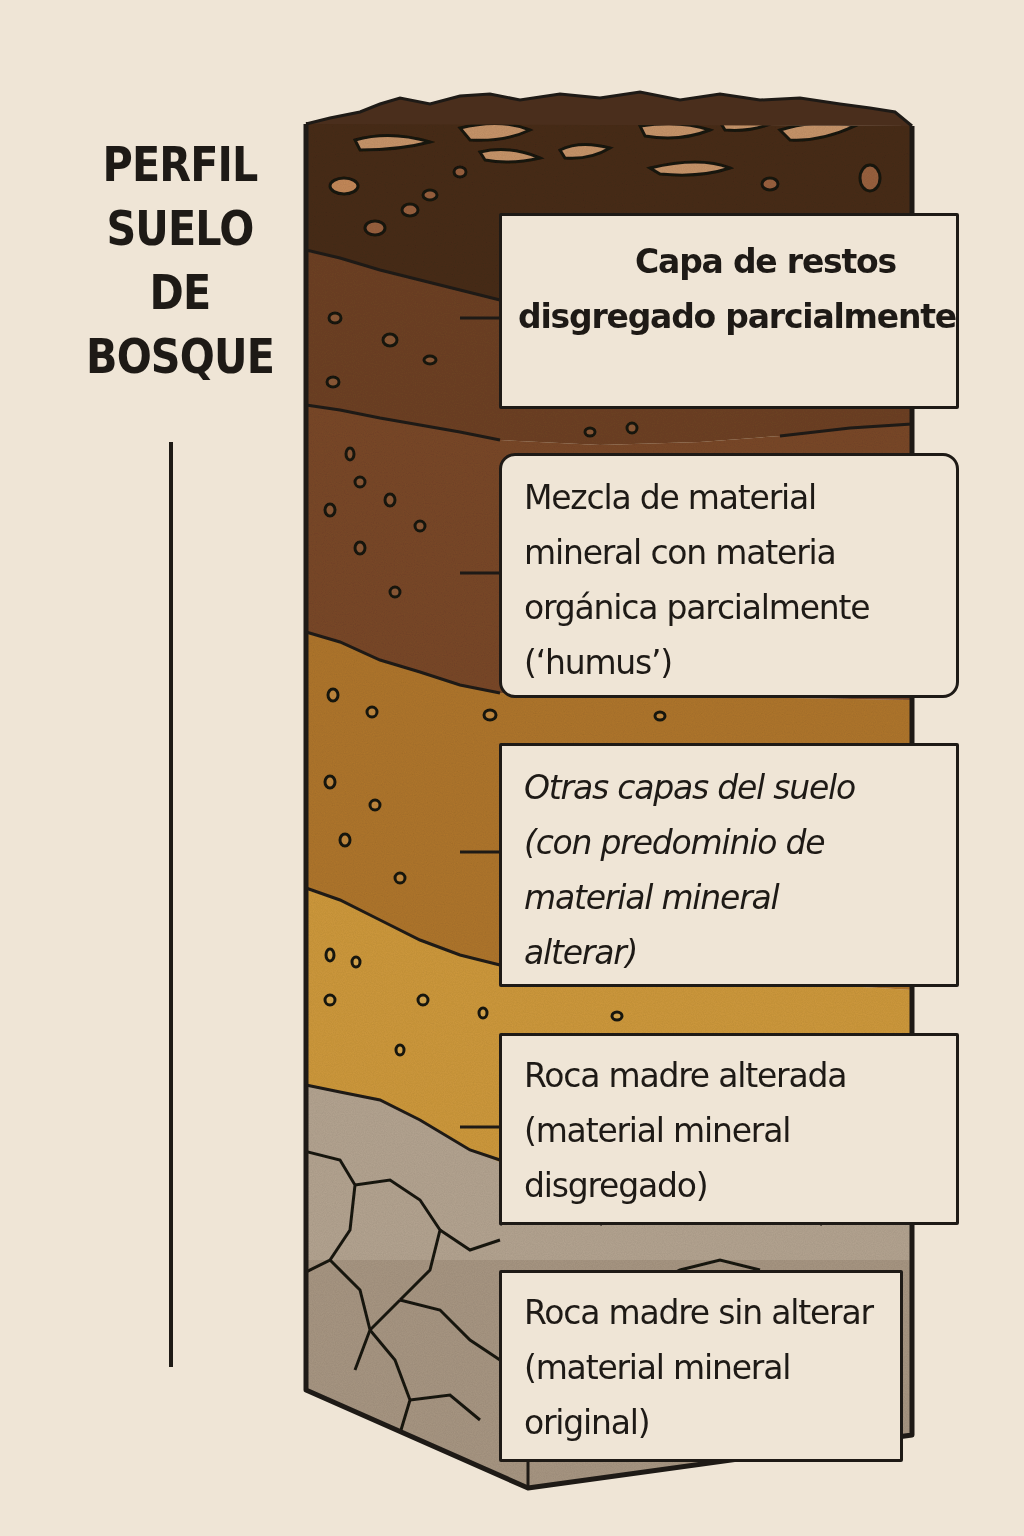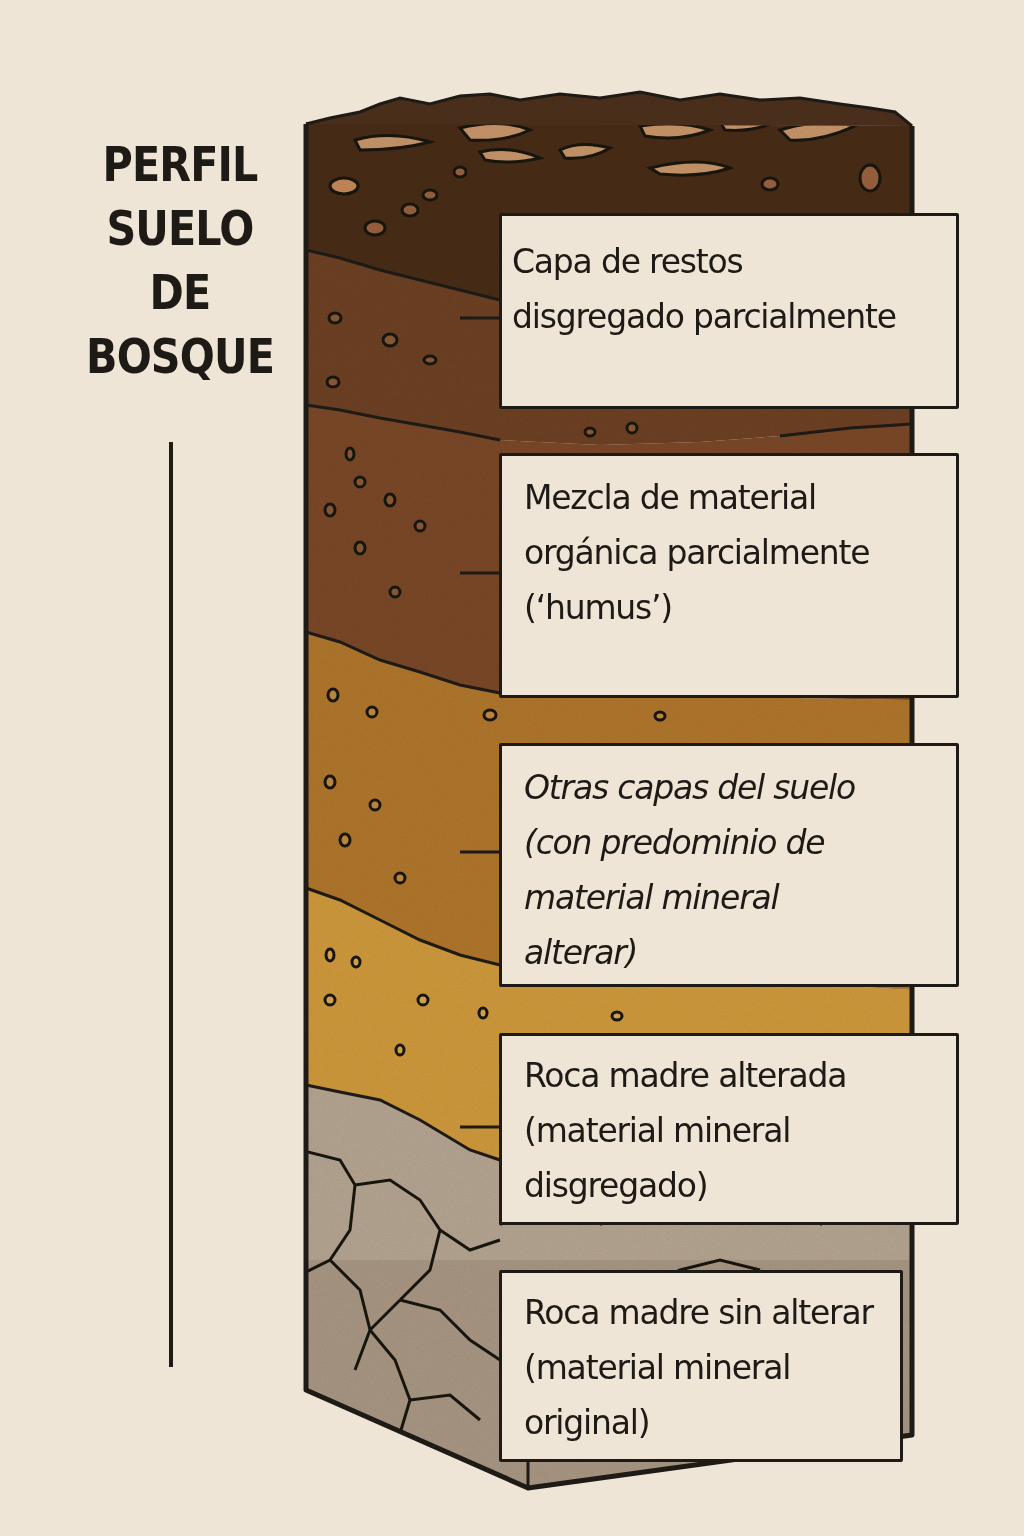--- a/index.html
+++ b/index.html
@@ -41,21 +41,21 @@
       border-radius: 2px;
       box-sizing: border-box;
       color: #1e1a16;
       font-family: "DejaVu Sans", sans-serif;
       font-size: 33px;
       line-height: 55px;
       padding: 0 0 0 22px;
       letter-spacing: -1.2px;
     }
     .label-box .ln { display: block; white-space: nowrap; }
-    .label-box.centered .ln { text-align: left; padding-right: 20px; }
+    .label-box.centered .ln { text-align: right; padding-right: 20px; font-weight: bold; }
   </style>
 </head>
 <body>
 
 <div class="title">
   <div>PERFIL</div>
   <div>SUELO</div>
   <div>DE</div>
   <div>BOSQUE</div>
 </div>
@@ -179,22 +179,23 @@
     <line x1="460" y1="852" x2="500" y2="852"></line>
     <line x1="460" y1="1127" x2="500" y2="1127"></line>
   </g>
 </svg>
 
 <div class="label-box centered" style="left:499px; top:213px; width:460px; height:196px; padding-top:18px; padding-left:10px;">
   <span class="ln" style="padding-right:60px">Capa de restos</span>
   <span class="ln" style="padding-right:0">disgregado parcialmente</span>
 </div>
 
-<div class="label-box" style="left:499px; top:453px; width:460px; height:245px; padding-top:14px;">
+<div class="label-box" style="left:499px; top:453px; width:460px; height:245px; padding-top:14px;border-radius:16px;">
   <span class="ln">Mezcla de material</span>
+  <span class="ln">mineral con materia</span>
   <span class="ln">orgánica parcialmente</span>
   <span class="ln">(‘humus’)</span>
 </div>
 
 <div class="label-box" style="left:499px; top:743px; width:460px; height:244px; padding-top:14px;font-style:italic;">
   <span class="ln">Otras capas del suelo</span>
   <span class="ln">(con predominio de</span>
   <span class="ln">material mineral</span>
   <span class="ln">alterar)</span>
 </div>

